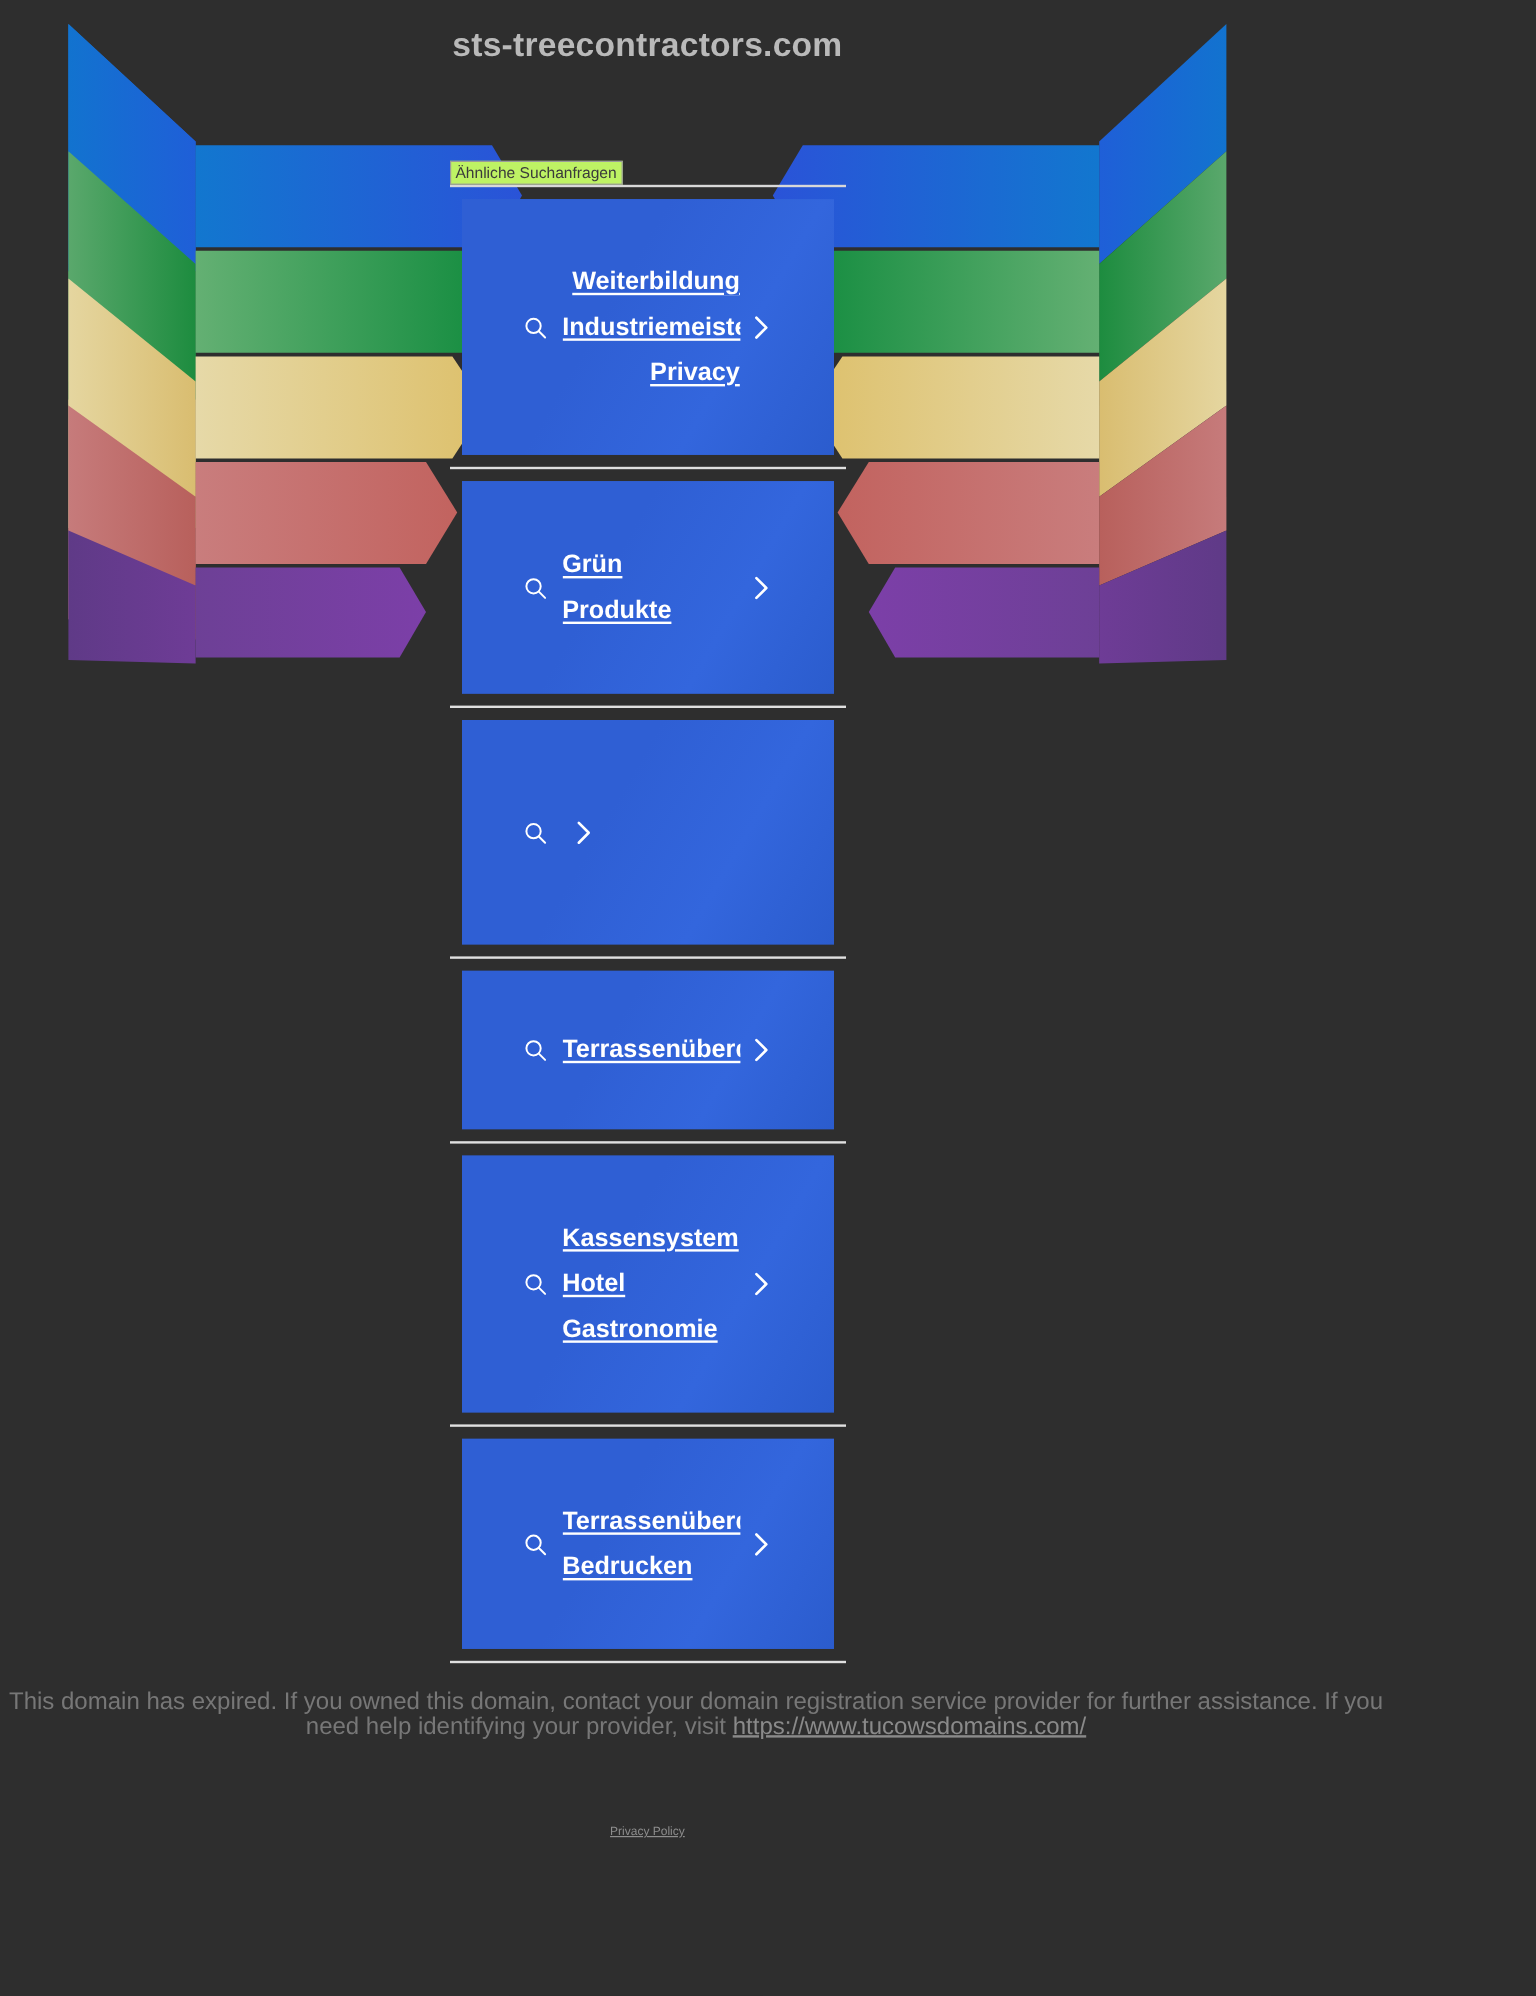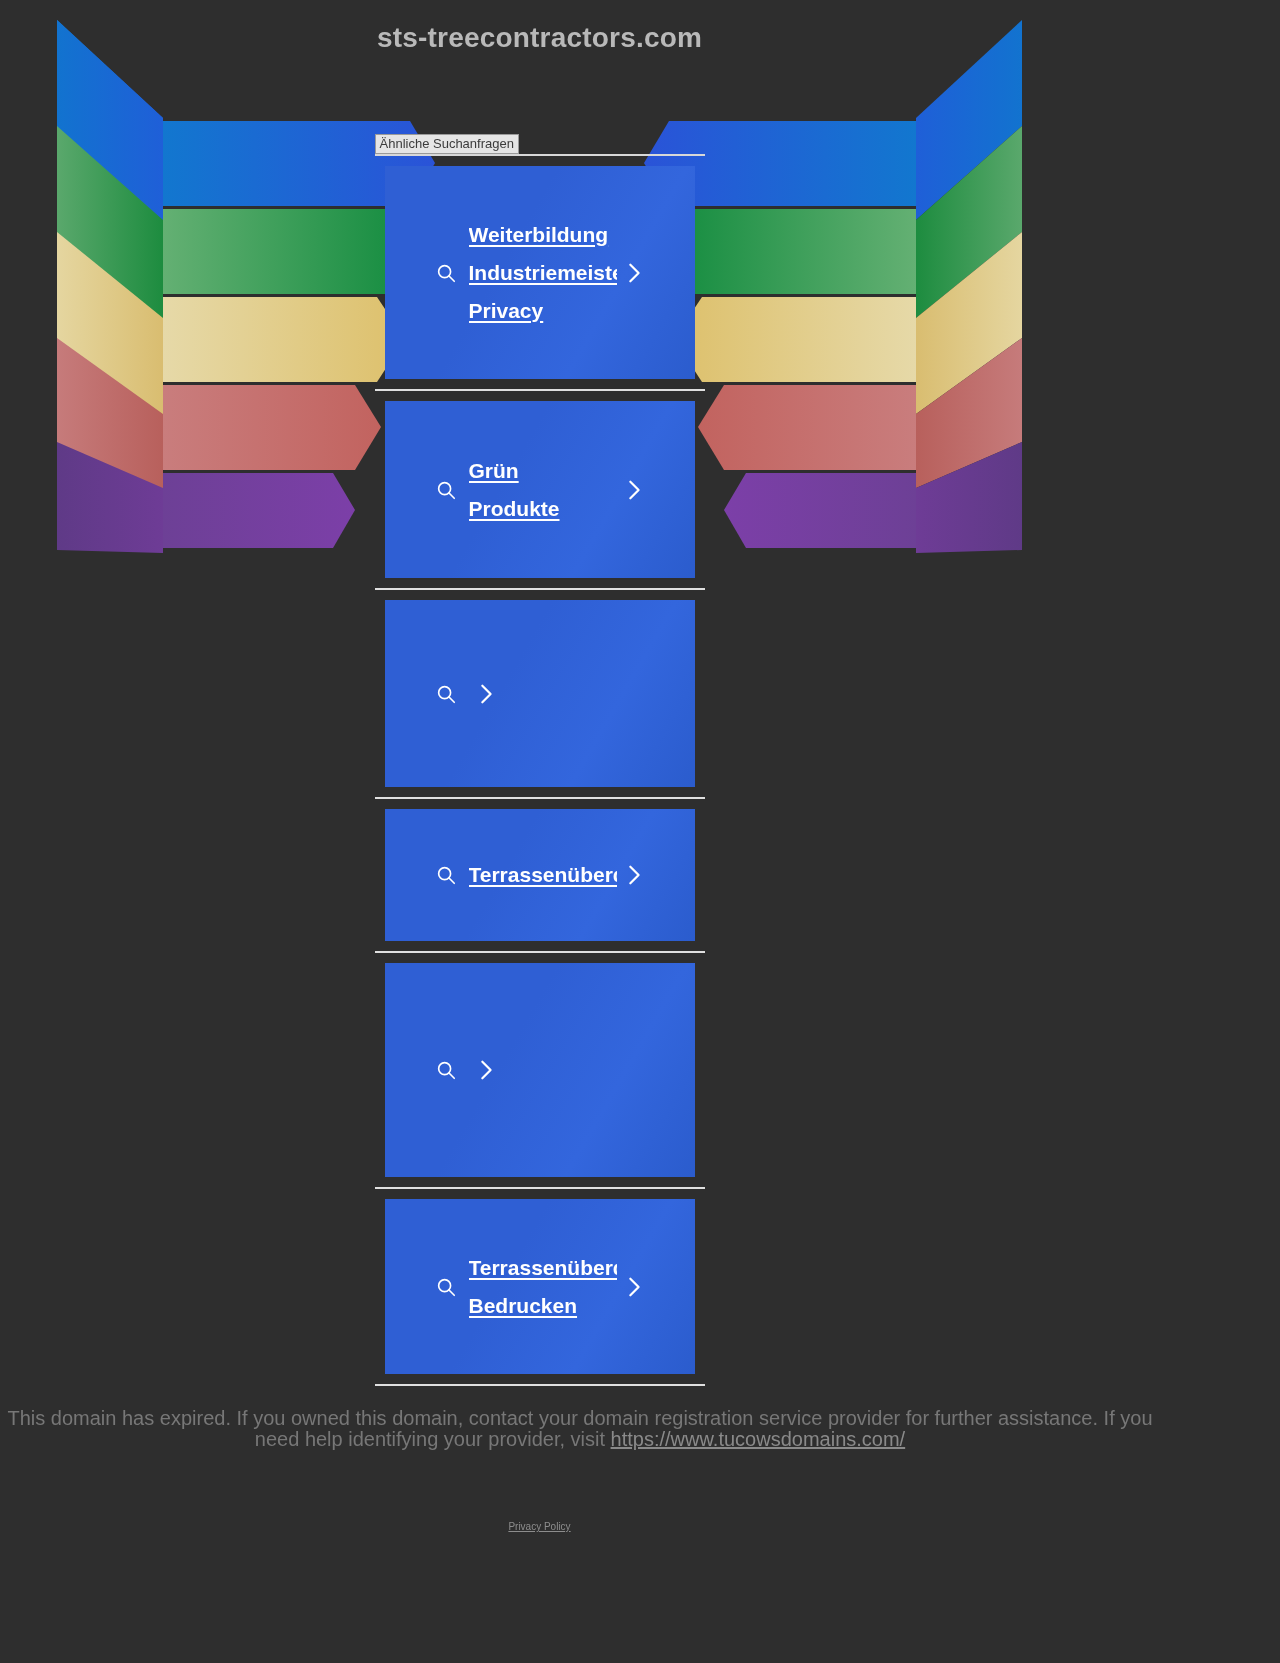--- a/index.html
+++ b/index.html
@@ -59,21 +59,21 @@
     margin: 0 auto;
     padding-top: 72px;
   }
 
   .related-label-wrap {
     position: relative;
     height: 20px;
   }
   .related-label {
     display: inline-block;
-    background: #e5e5e5;
+    background: #bef264;
     color: #3b3b3b;
     font-size: 13px;
     line-height: 15px;
     padding: 1px 4px 2px 4px;
     position: absolute;
     left: 0;
     top: 0;
     white-space: nowrap;
     border: 1px solid #9a9a9a;
   }
@@ -89,21 +89,21 @@
   .card {
     position: relative;
     background: linear-gradient(120deg, #2f5fd4 0%, #2f5fd4 40%, #3366dd 70%, #2b5ccd 100%);
     background-color: #2f5fd4;
     width: 310px;
     margin: 10px 0 0 10px;
     display: flex;
     align-items: center;
     overflow: hidden;
   }
-  .card.h-tall  { height: 213px; }
+  .card.h-tall  { height: 213px; text-align: right; }
   .card.h-mid   { height: 177px; justify-content: flex-end; }
   .card.h-mid2  { height: 187px; }
   .card.h-short { height: 132px; }
   .card.h-tall2 { height: 214px; }
   .card.h-tall3 { height: 175px; }
 
   .card-inner {
     display: flex;
     align-items: center;
     width: 100%;
@@ -359,20 +359,25 @@
     <div class="card-sep"></div>
 
     <div class="card h-tall2">
       <div class="card-inner">
         <span class="search-icon">
           <svg viewBox="0 0 24 24" width="22" height="22" fill="none" stroke="currentColor" stroke-width="1.8">
             <circle cx="10.5" cy="10.5" r="6.5"></circle>
             <line x1="15.3" y1="15.3" x2="21" y2="21" stroke-linecap="round"></line>
           </svg>
         </span>
+        <span class="card-text">
+          <span class="ln">Kassensystem</span>
+          <span class="ln">Hotel</span>
+          <span class="ln">Gastronomie</span>
+        </span>
         <span class="chevron">
           <svg viewBox="0 0 24 26" width="22" height="26" fill="none" stroke="currentColor" stroke-width="2.4" stroke-linecap="round" stroke-linejoin="round">
             <polyline points="8,4 17,13 8,22"></polyline>
           </svg>
         </span>
       </div>
     </div>
     <div class="card-sep"></div>
 
     <div class="card h-tall3">

